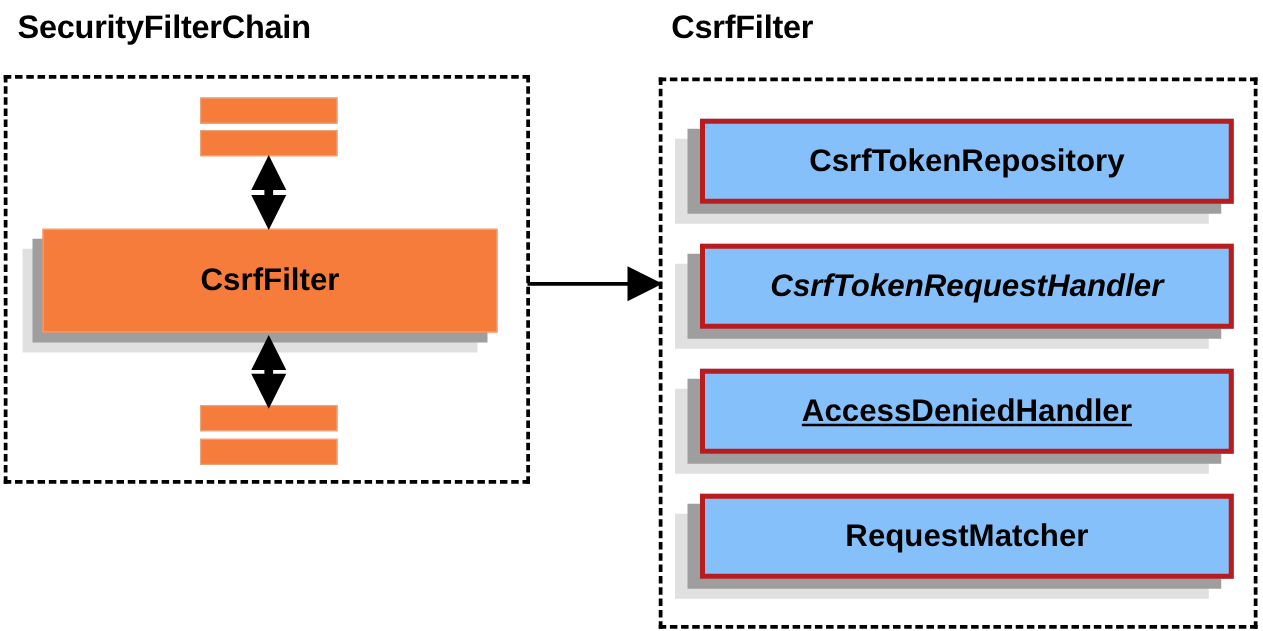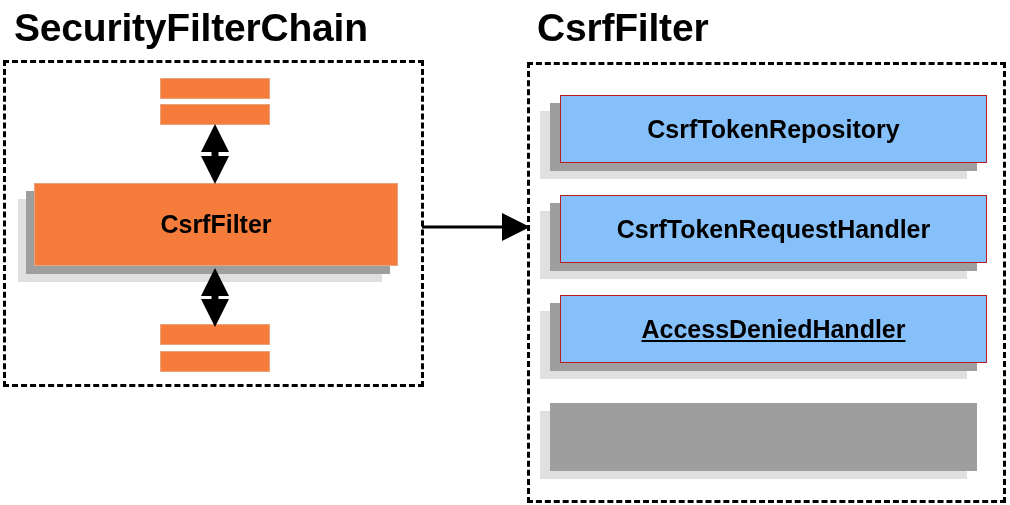--- a/index.html
+++ b/index.html
@@ -14,21 +14,21 @@
     position: relative;
     width: 1010px;
     height: 505px;
     background: #ffffff;
     overflow: hidden;
   }
 
   
   .panel-title {
     position: absolute;
-    font-size: 39px;
+    font-size: 26px;
     font-weight: bold;
     color: #000000;
     letter-spacing: -0.2px;
     white-space: nowrap;
     line-height: 1;
   }
   #title-left  { left: 14px;  top: 8px; }
   #title-right { left: 537px; top: 8px; }
 
   
@@ -72,21 +72,21 @@
     box-sizing: border-box;
     background: #f57c3a;
     border: 1px solid #e8a27c;
   }
 
   
   .blue-box {
     position: absolute;
     box-sizing: border-box;
     background: #85c0fa;
-    border: 1px solid #b91c1c;
+    border: 4px solid #b91c1c;
     display: flex;
     align-items: center;
     justify-content: center;
   }
   .blue-box .label {
     font-size: 25px;
     font-weight: bold;
     color: #000000;
     white-space: nowrap;
   }
@@ -126,32 +126,35 @@
   <div class="dashed-box" id="group-csrf"></div>
 
   <div class="plate-back" style="left:540px; top:111px; width:427px; height:68px;"></div>
   <div class="plate-mid" style="left:550px; top:103px; width:427px; height:68px;"></div>
   <div class="blue-box" style="left:560px; top:95px; width:427px; height:68px;">
     <span class="label">CsrfTokenRepository</span>
   </div>
 
   <div class="plate-back" style="left:540px; top:211px; width:427px; height:68px;"></div>
   <div class="plate-mid" style="left:550px; top:203px; width:427px; height:68px;"></div>
-  <div class="blue-box" style="left:560px; top:195px; width:427px; height:68px;">
+  <div class="blue-box" style="left:560px; top:195px; width:427px; height:68px;font-style:italic;">
     <span class="label">CsrfTokenRequestHandler</span>
   </div>
 
   <div class="plate-back" style="left:540px; top:311px; width:427px; height:68px;"></div>
   <div class="plate-mid" style="left:550px; top:303px; width:427px; height:68px;"></div>
   <div class="blue-box" style="left:560px; top:295px; width:427px; height:68px;text-decoration:underline;">
     <span class="label">AccessDeniedHandler</span>
   </div>
 
   <div class="plate-back" style="left:540px; top:411px; width:427px; height:68px;"></div>
   <div class="plate-mid" style="left:550px; top:403px; width:427px; height:68px;"></div>
+  <div class="blue-box" style="left:560px; top:395px; width:427px; height:68px;">
+    <span class="label">RequestMatcher</span>
+  </div>
 
   <svg id="arrow-layer" viewBox="0 0 1010 505">
 
     <g>
       <line x1="215" y1="140" x2="215" y2="170" stroke="#000000" stroke-width="7"></line>
       <polygon points="215,124 201,152 229,152" fill="#000000"></polygon>
       <polygon points="215,184 201,156 229,156" fill="#000000"></polygon>
     </g>
 
     <g>

